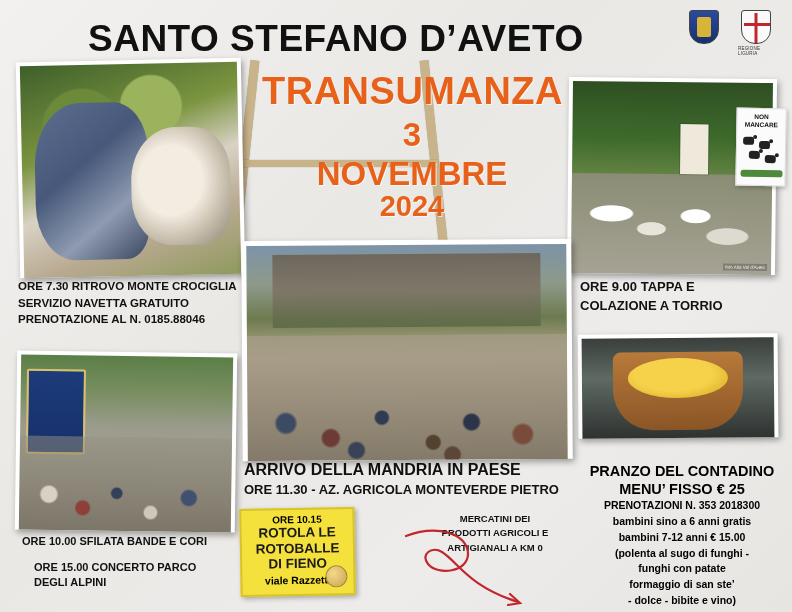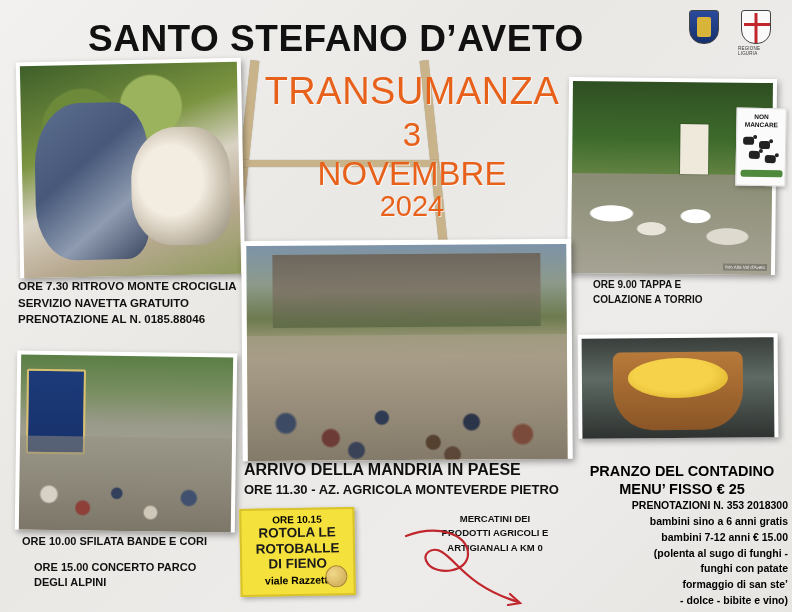--- a/index.html
+++ b/index.html
@@ -48,21 +48,21 @@
   }
   .shield.blue::after {
     content:""; position:absolute; left:50%; top:6px; width:14px; height:20px;
     background:#d8b43a; border-radius:2px; transform:translateX(-50%);
   }
   .crest-caption { font-size:4.5px; color:#333; margin-top:2px; letter-spacing:0.2px;}
 
   
   .center-text {
     position:absolute; left:262px; top:72px; width:300px; text-align:center;
-    color:#e8611a; font-weight:normal; line-height:1.05;
+    color:#e8611a; font-weight:bold; line-height:1.05;
     text-shadow: 1px 1px 0 rgba(255,255,255,0.7);
   }
   .ct-1 { font-size:38px; letter-spacing:0.5px; }
   .ct-2 { font-size:33px; margin-top:6px;}
   .ct-3 { font-size:33px; margin-top:4px;}
   .ct-4 { font-size:29px; margin-top:0;}
 
   
   .easel {
     position:absolute; left:230px; top:60px; width:230px; height:200px;
@@ -111,21 +111,21 @@
       radial-gradient(ellipse at 20% 40%, #ffffff 0 9%, transparent 10%),
       radial-gradient(ellipse at 40% 55%, #e8e4da 0 8%, transparent 9%),
       radial-gradient(ellipse at 62% 42%, #ffffff 0 8%, transparent 9%),
       radial-gradient(ellipse at 78% 62%, #dedad0 0 9%, transparent 10%),
       linear-gradient(180deg,#8a8d74,#a6a294);
   }
   #card-cows .photo::after{
     content:""; position:absolute; left:54%; top:22%; width:14%; height:26%;
     background:#efe9dc; box-shadow:0 0 0 1px rgba(0,0,0,.15);
   }
-  .cows-cap { position:absolute; left:593px; top:278px; width:200px; font-size:10px; line-height:1.45;}
+  .cows-cap { position:absolute; left:580px; top:278px; width:200px; font-size:13px; line-height:1.45;}
 
   
   #card-crowd { left:242px; top:240px; width:330px; transform:rotate(-0.4deg); padding:5px 5px 0 5px; z-index:3;}
   #card-crowd .photo { height:215px;
     background:linear-gradient(180deg,#7d93a8 0%, #8d9a8a 18%, #6d7a4f 34%, #b9ad92 52%, #c8bda4 100%);
   }
   #card-crowd .photo::before{
     content:""; position:absolute; left:0; top:42%; width:100%; height:58%;
     background:
       radial-gradient(circle at 12% 70%, #3c4a63 0 3%, transparent 4%),
@@ -178,21 +178,21 @@
     border-radius:8px 8px 40px 40px;
     background:linear-gradient(180deg,#b87a3a,#8a5526);
   }
   #card-pot .photo::after{
     content:""; position:absolute; left:24%; top:20%; width:52%; height:40%;
     border-radius:50%;
     background:radial-gradient(ellipse at 45% 40%, #f5d24a 0 50%, #e0b62e 80%, #b98f1e 100%);
   }
   .pot-block { position:absolute; left:576px; top:438px; width:212px; text-align:center;margin-top:24px; }
   .pot-title { font-size:14.5px; font-weight:bold; line-height:1.25;}
-  .pot-line { font-size:10.5px; font-weight:bold; line-height:1.5;text-align:right;}
+  .pot-line { font-size:10.5px; font-weight:bold; line-height:1.5;}
 
   
   #rotola {
     position:absolute; left:240px; top:508px; width:115px; height:88px;
     background:#f5e13c; border:2px solid #d9c32a; transform:rotate(-1deg);
     box-shadow:2px 2px 5px rgba(0,0,0,.3);
     text-align:center; padding-top:4px;
   }
   #rotola .r1 { font-size:10px; font-weight:bold;}
   #rotola .r2 { font-size:13.5px; font-weight:bold; line-height:1.15; color:#1a1a1a;}

